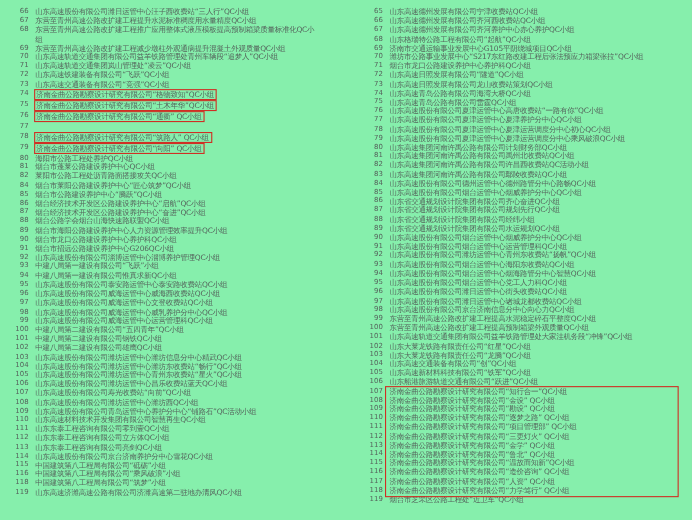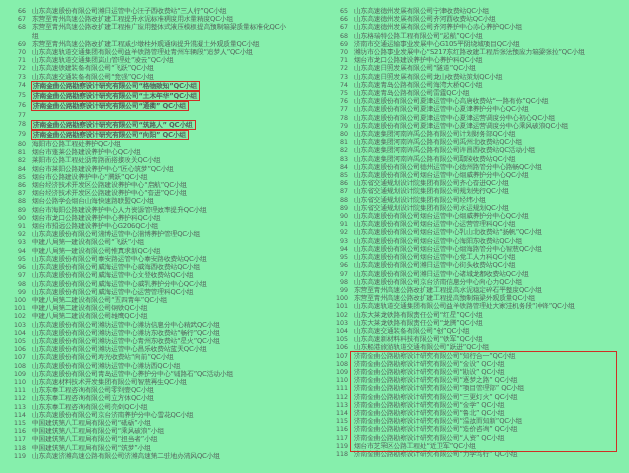--- a/index.html
+++ b/index.html
@@ -25,21 +25,21 @@
     color:var(--ink);margin-right:6px;
   }
   .txt{
     flex:1;font-size:6.8px;line-height:8.2px;
     color:var(--ink);white-space:pre-wrap;
     letter-spacing:-0.2px;
   }
   .row.boxed .txt{
     align-self:flex-start;flex:0 1 auto;
     border:1px solid var(--red);
-    padding:0 2px 0 1px;margin:0 0 0 -1px;font-weight:bold;
+    padding:0 2px 0 1px;margin:0 0 0 -1px;
   }
   .group-box{
     position:absolute;
     border:1.6px solid var(--red);
     pointer-events:none;
   }
 </style>
 </head>
 <body>
 
@@ -239,24 +239,20 @@
       </div>
       <div class="row">
         <span class="num">115</span>
         <span class="txt">中国建筑第八工程局有限公司“砥砺”小组</span>
       </div>
       <div class="row">
         <span class="num">116</span>
         <span class="txt">中国建筑第八工程局有限公司“乘风破浪”小组</span>
       </div>
       <div class="row">
-        <span class="num">117</span>
-        <span class="txt">中国建筑第八工程局有限公司“担当者”小组</span>
-      </div>
-      <div class="row">
         <span class="num">118</span>
         <span class="txt">中国建筑第八工程局有限公司“筑梦”小组</span>
       </div>
       <div class="row">
         <span class="num">119</span>
         <span class="txt">山东高速济潍高速公路有限公司济潍高速第二驻地办清风QC小组</span>
       </div>
     </div>
   <div class="col" id="col-right">
       <div class="row">
@@ -362,21 +358,21 @@
       <div class="row">
         <span class="num">90</span>
         <span class="txt">山东高速股份有限公司烟台运管中心烟威养护分中心QC小组</span>
       </div>
       <div class="row">
         <span class="num">91</span>
         <span class="txt">山东高速股份有限公司烟台运管中心运营管理科QC小组</span>
       </div>
       <div class="row">
         <span class="num">92</span>
-        <span class="txt">山东高速股份有限公司烟台运管中心乳山北收费站“扬帆”QC小组</span>
+        <span class="txt">山东高速股份有限公司潍坊运管中心青州东收费站“扬帆”QC小组</span>
       </div>
       <div class="row">
         <span class="num">93</span>
         <span class="txt">山东高速股份有限公司烟台运管中心海阳东收费站QC小组</span>
       </div>
       <div class="row">
         <span class="num">94</span>
         <span class="txt">山东高速股份有限公司烟台运管中心烟海路管分中心智慧QC小组</span>
       </div>
       <div class="row">
@@ -464,23 +460,23 @@
         <span class="txt">济南金曲公路勘察设计研究有限公司“温故而知新”QC小组</span>
       </div>
       <div class="row group">
         <span class="num">116</span>
         <span class="txt">济南金曲公路勘察设计研究有限公司“造价咨询” QC小组</span>
       </div>
       <div class="row group">
         <span class="num">117</span>
         <span class="txt">济南金曲公路勘察设计研究有限公司“人资” QC小组</span>
       </div>
+      <div class="row group">
+        <span class="num">118</span>
+        <span class="txt">济南金曲公路勘察设计研究有限公司“力学笃行” QC小组</span>
+      </div>
       <div class="row">
         <span class="num">119</span>
         <span class="txt">烟台市芝罘区公路工程处“近卫军”QC小组</span>
-      </div>
-      <div class="row group">
-        <span class="num">118</span>
-        <span class="txt">济南金曲公路勘察设计研究有限公司“力学笃行” QC小组</span>
       </div>
     </div>
 <div class="group-box" style="left: 350px; top: 350.531px; width: 265px; height: 99.4375px;"></div>
   </div>
 
 </body></html>

